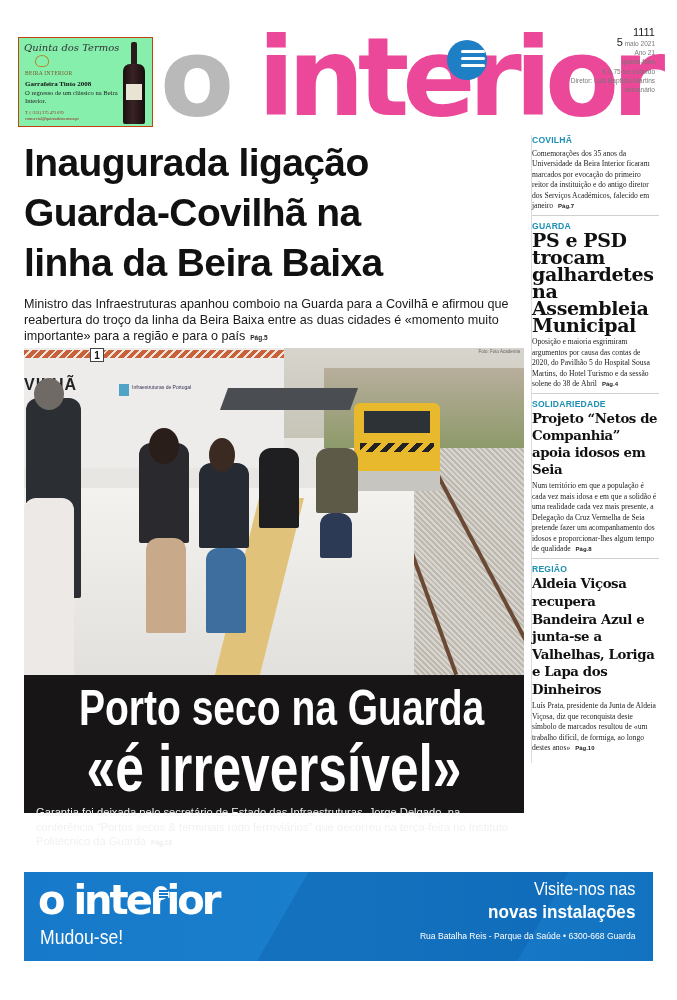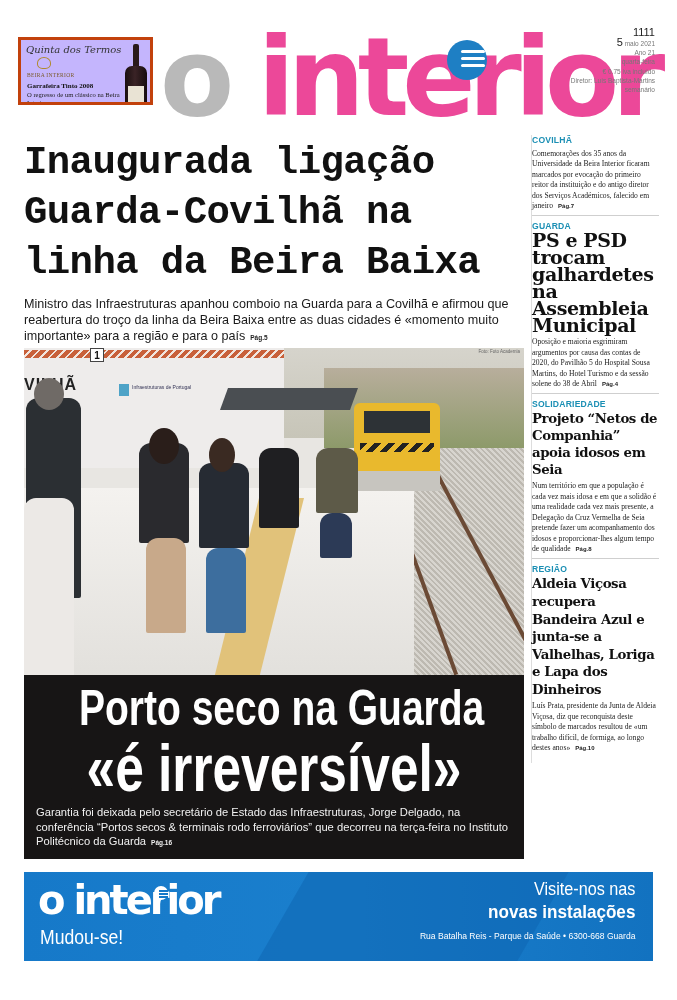--- a/index.html
+++ b/index.html
@@ -1,22 +1,22 @@
 <!DOCTYPE html>
 <html><head>
   <meta charset="utf-8">
   <style>
     * { box-sizing: border-box; margin: 0; padding: 0; }
     html, body { width: 677px; height: 1000px; background: #ffffff; overflow: hidden; }
     body { position: relative; font-family: "Liberation Sans", sans-serif; color: #111; }
 
     
     .ad-box {
-      position: absolute; left: 18px; top: 37px; width: 135px; height: 68px;
-      border: 3px solid #c2410c; background: #c4b5fd; overflow: hidden;
+      position: absolute; left: 18px; top: 37px; width: 135px; height: 90px;
+      border: 1px solid #c2410c; background: #86efac; overflow: hidden;
     }
     .ad-brand { position: absolute; left: 5px; top: 4px; font-family: "DejaVu Serif", serif; font-style: italic; font-size: 10px; color: #333; }
     .ad-crest { position: absolute; left: 16px; top: 17px; width: 14px; height: 12px; border-radius: 50% 50% 40% 40%; border: 1.5px solid #b08a2e; }
     .ad-region { position: absolute; left: 6px; top: 32px; font-family: "Liberation Serif", serif; font-size: 5.5px; color: #7a5a2a; letter-spacing: .3px; }
     .ad-wine { position: absolute; left: 6px; top: 42px; font-family: "Liberation Serif", serif; font-weight: bold; font-size: 7px; color: #111; }
     .ad-tag { position: absolute; left: 6px; top: 51px; width: 95px; font-family: "Liberation Serif", serif; font-size: 6.6px; line-height: 8px; color: #222; }
     .ad-contact { position: absolute; left: 6px; top: 72px; font-family: "Liberation Serif", serif; font-size: 4.3px; line-height: 6px; color: #9a1a1a; }
     .bottle { position: absolute; left: 104px; top: 4px; width: 22px; height: 82px; }
     .bottle .neck { position: absolute; left: 8px; top: 0; width: 6px; height: 24px; background: #2a1a1a; border-radius: 2px 2px 0 0; }
     .bottle .body { position: absolute; left: 0; top: 22px; width: 22px; height: 60px; background: linear-gradient(90deg,#1a0f10,#3a2326 45%,#160c0d); border-radius: 7px 7px 2px 2px; }
@@ -37,21 +37,21 @@
 
     .issue-info {
       position: absolute; right: 22px; top: 26px; text-align: right; font-size: 6.5px; line-height: 9.2px; color: #777;
     }
     .issue-no { font-size: 11px; color: #222; line-height: 12px; }
     .issue-day { font-size: 11px; color: #222; }
 
     
     .lead-headline {
       position: absolute; left: 24px; top: 138px; width: 505px;
-      font-family: Liberation Mono, monospace; font-weight: bold; font-size: 39px; line-height: 50px;
+      font-family: Liberation Sans, sans-serif; font-weight: bold; font-size: 39px; line-height: 50px;
       color: #111; letter-spacing: -0.6px;
     }
     .lead-headline div { white-space: nowrap; }
     .lead-standfirst {
       position: absolute; left: 24px; top: 296px; width: 505px;
       font-size: 12.6px; line-height: 16px; color: #1a1a1a;
     }
     .pg { font-size: 6.5px; font-weight: bold; margin-left: 5px; color: #222; }
 
     .photo {
@@ -76,21 +76,21 @@
     .ph-rail2 { position: absolute; left: 408px; top: 120px; width: 4px; height: 220px; background: #6b4a35; transform: rotate(-28deg); transform-origin: top; }
     .ph-train { position: absolute; left: 330px; top: 55px; width: 86px; height: 88px; background: #e9b92d; border-radius: 6px 6px 2px 2px; }
     .ph-train .win { position: absolute; left: 10px; top: 8px; width: 66px; height: 22px; background: #2d3236; }
     .ph-train .stripe { position: absolute; left: 6px; top: 40px; width: 74px; height: 9px; background: repeating-linear-gradient(135deg,#222 0 5px,#e9b92d 5px 10px); }
     .ph-train .bumper { position: absolute; left: 0; top: 68px; width: 86px; height: 20px; background: #c7c5bf; }
     .person { position: absolute; border-radius: 12px 12px 2px 2px; }
     .head { position: absolute; border-radius: 50%; }
 
     
     .feature {
-      position: absolute; left: 24px; top: 675px; width: 500px; height: 184px; background: #171515;
+      position: absolute; left: 24px; top: 675px; width: 500px; height: 138px; background: #171515;
       color: #fff;
     }
     .feature-title {
       position: absolute; left: 0; top: 6px; width: 500px; text-align: center;
       font-family: "Liberation Sans", sans-serif; font-weight: bold; color: #fff;
       transform: scaleX(0.78); transform-origin: center;
     }
     .feature-title .l1 { font-size: 50px; line-height: 54px; display: block; white-space: nowrap; }
     .feature-title .l2 { font-size: 66px; line-height: 66px; display: block; white-space: nowrap; }
     .feature-body {

